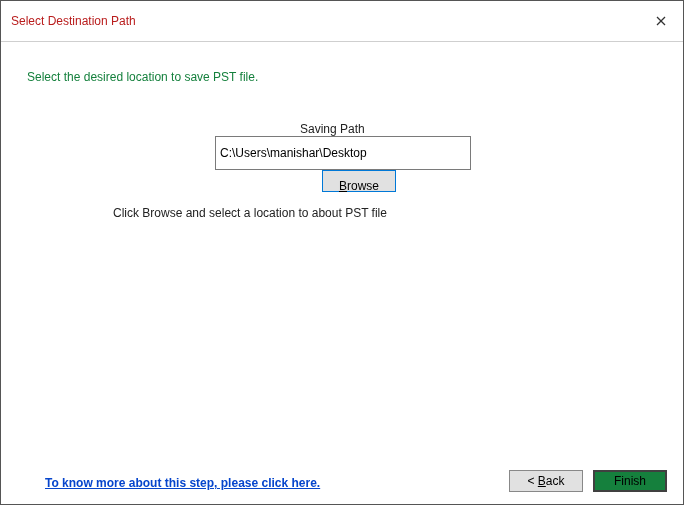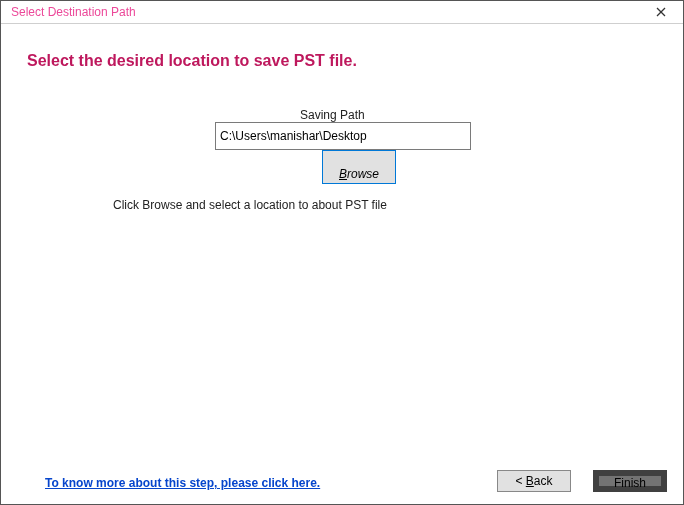--- a/index.html
+++ b/index.html
@@ -13,83 +13,82 @@
   .window {
     width: 684px;
     height: 505px;
     border: 1px solid #555;
     background: #fff;
     display: flex;
     flex-direction: column;
     position: relative;
   }
   .titlebar {
-    height: 23px;
+    height: 41px;
     border-bottom: 1px solid #cfcfcf;
     display: flex;
     align-items: center;
     justify-content: space-between;
     padding-left: 10px;
-    color: #ec4899;
+    color: #b91c1c;
     font-size: 12px;
   }
   .titlebar .close {
     width: 44px;
     height: 100%;
     display: flex;
     align-items: center;
     justify-content: center;
     font-size: 13px;
     color: #333;
     cursor: pointer;
   }
   .content {
     flex: 1;
     position: relative;
     padding: 24px;
   }
   .heading {
-    font-weight: bold;
-    font-size: 16px;
-    color: #be185d;
+    font-weight: normal;
+    font-size: 12px;
+    color: #15803d;
     margin: 4px 0 0 2px;
   }
   .row {
     display: flex;
     align-items: center;
     margin-top: 38px;
     margin-left: 2px;
     flex-direction: column;
   }
   .label {
     width: 86px;
     color: #222;
   }
   .path-input {
     width: 256px;
-    height: 28px;
+    height: 34px;
     border: 1px solid #7a7a7a;
     padding: 1px 4px;
     font-family: inherit;
     font-size: 12px;
     color: #000;
     outline: none;
   }
   .browse-btn {
     margin-left: 32px;
     width: 74px;
     height: 22px;
     border: 1px solid #0078d7;
     background: #e1e1e1;
     font-family: inherit;
     font-size: 12px;
     color: #000;
     cursor: pointer;
-    padding: 16px;
-    font-style: italic;
+    padding: 8px;
   }
   .browse-btn .u { text-decoration: underline; }
   .hint {
     margin-top: 14px;
     margin-left: 88px;
     color: #222;
   }
   .help-link {
     position: absolute;
     left: 44px;
@@ -98,37 +97,37 @@
     text-decoration: underline;
     font-weight: bold;
     font-size: 12px;
     cursor: pointer;
   }
   .footer-buttons {
     position: absolute;
     right: 16px;
     bottom: 12px;
     display: flex;
-    gap: 22px;
+    gap: 10px;
   }
   .btn {
     width: 74px;
     height: 22px;
     border: 1px solid #888;
     background: #e1e1e1;
     font-family: inherit;
     font-size: 12px;
     color: #000;
     cursor: pointer;
     padding: 0;
   }
   .btn .u { text-decoration: underline; }
   .btn.finish {
-    border: 6px solid #404040;
-    background: #737373;
+    border: 2px solid #404040;
+    background: #15803d;
   }
 </style>
 </head>
 <body>
 
 <div class="window">
 
   <div class="titlebar">
     <span>Select Destination Path</span>
     <div class="close">

